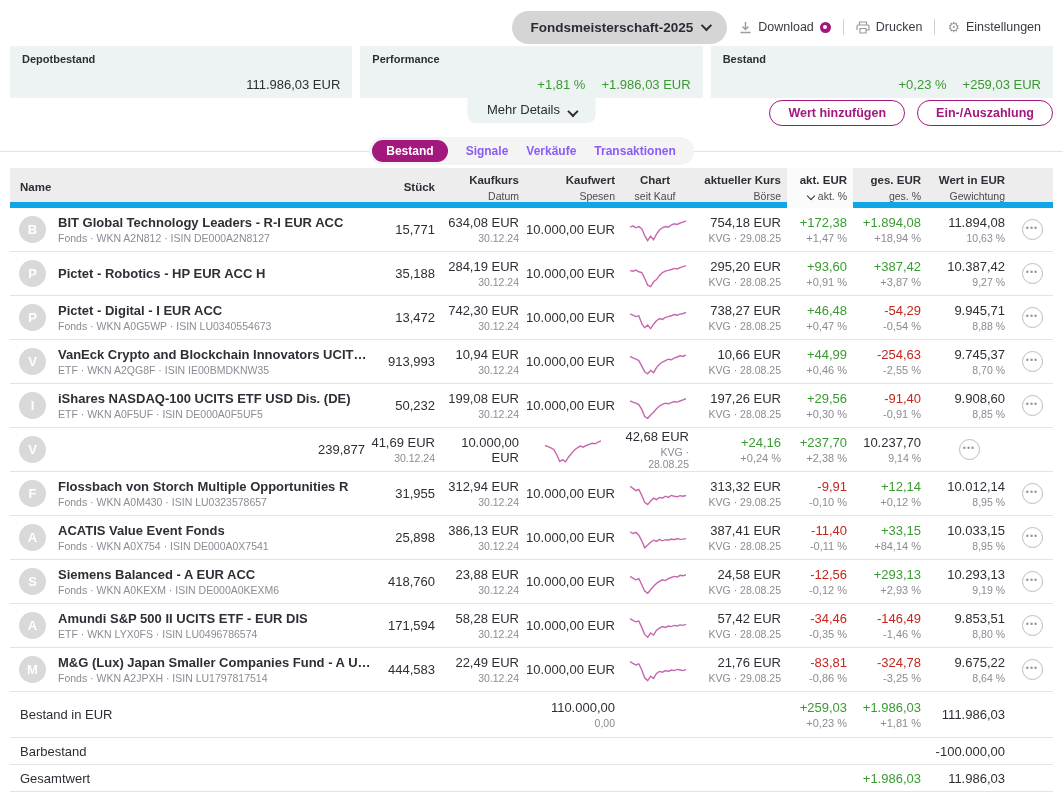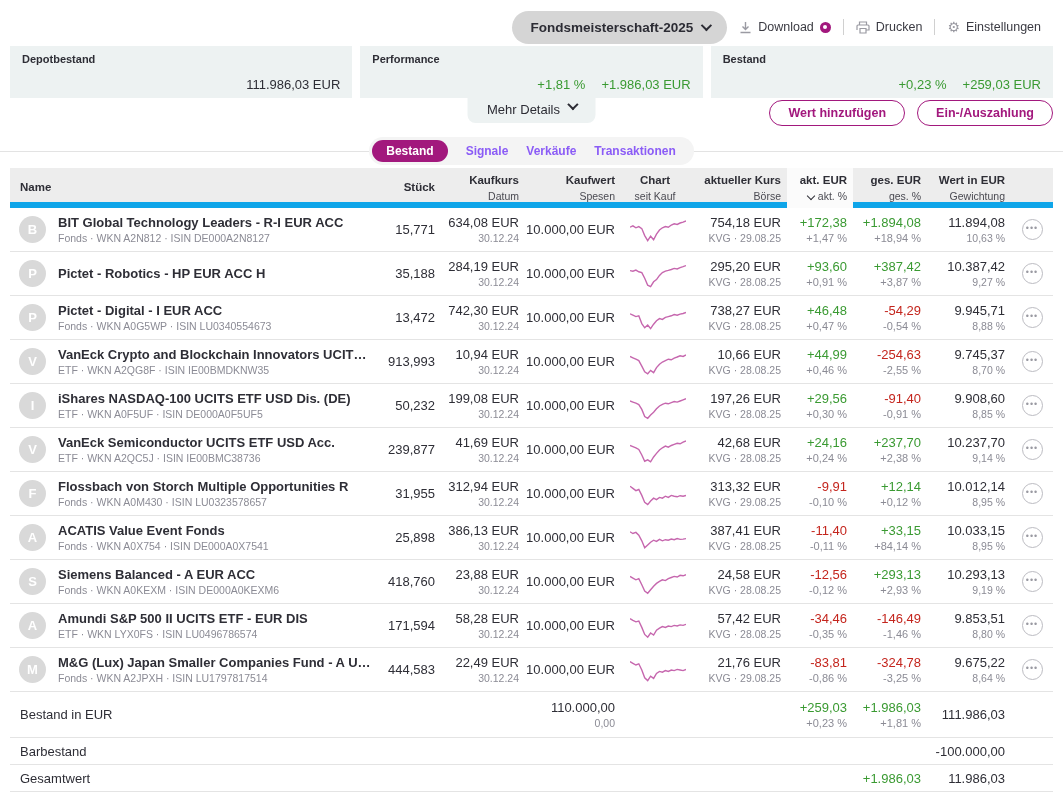--- a/index.html
+++ b/index.html
@@ -21,21 +21,21 @@
   
   .cards { display:flex; gap:8px; padding:0 10px; height:52px; }
   .card { flex:1; background:#edf2f2; padding:7px 12px 6px 12px; display:flex; flex-direction:column; justify-content:space-between; }
   .card .label { font-size:11px; font-weight:bold; color:#2e2e36; }
   .card .vals { display:flex; justify-content:flex-end; gap:16px; font-size:13px; color:#2e2e36; }
   .green { color:#3a9a32; }
   .red { color:#c4251d; }
 
   
   .mid-row { position:relative; height:36px; }
-  .more-details { position:absolute; left:50%; transform:translateX(-50%); top:0; background:#edf2f2; border-radius:0 0 8px 8px; padding:4px 20px 6px 20px; font-size:13px; color:#2c2c34; display:flex; gap:8px; align-items:flex-start; cursor:pointer; }
+  .more-details { position:absolute; left:50%; transform:translateX(-50%); top:0; background:#edf2f2; border-radius:0 0 8px 8px; padding:4px 20px 6px 20px; font-size:13px; color:#2c2c34; display:flex; gap:8px; align-items:flex-end; cursor:pointer; }
   .action-btns { position:absolute; right:10px; top:2px; display:flex; gap:12px; }
   .pill-btn { border:1.5px solid #a2187d; color:#a2187d; border-radius:14px; background:#fff; font-size:12.5px; font-weight:bold; padding:5px 18px; cursor:pointer; font-family:"Liberation Sans", sans-serif; }
 
   
   .tabs-row { position:relative; height:34px; display:flex; align-items:center; justify-content:center; }
   .tabs-row::before { content:""; position:absolute; left:0; right:0; top:50%; height:1px; background:#e3e3e3; }
   .tab-group { position:relative; background:#f4f4f4; border-radius:14px; padding:3px 18px 3px 3px; display:flex; align-items:center; gap:18px; }
   .tab { font-size:12px; font-weight:bold; color:#8b5cf6; cursor:pointer; white-space:nowrap; }
   .tab.active { background:#a2187d; color:#fff; border-radius:12px; padding:4px 14px; }
 
@@ -402,24 +402,20 @@
         </div>
     <div class="menucell">
           <div class="dots-btn">•••</div>
         </div>
   </div>
 
   <div class="grid trow">
     <div>
           <div class="avatar">V</div>
         </div>
-    <div class="namecell">
-      <div class="fname">VanEck Semiconductor UCITS ETF USD Acc.</div>
-      <div class="fmeta">ETF · WKN A2QC5J · ISIN IE00BMC38736</div>
-    </div>
     <div class="num">
           <div class="main">239,877</div>
         </div>
     <div class="num">
           <div class="main">41,69 EUR</div>
           <div class="sub">30.12.24</div>
         </div>
     <div class="num">
           <div class="main">10.000,00 EUR</div>
         </div>

